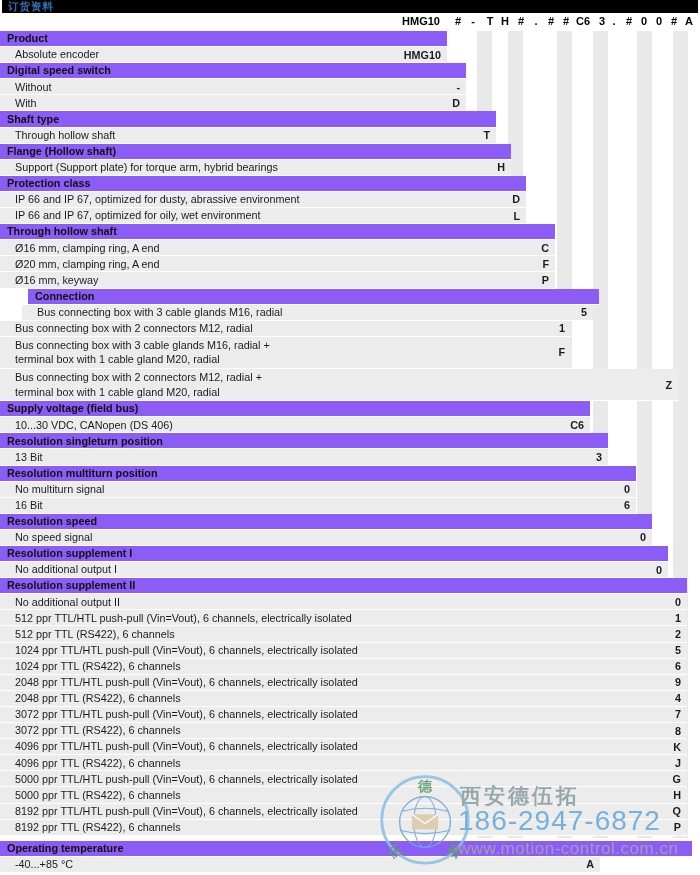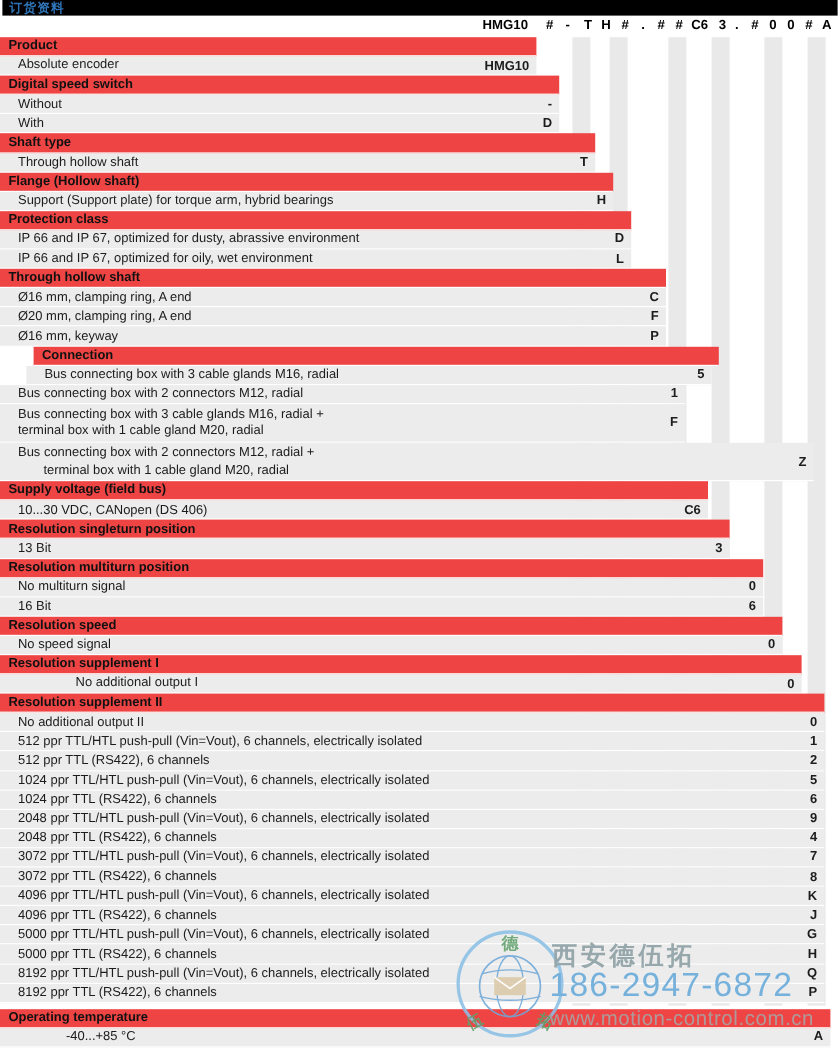--- a/index.html
+++ b/index.html
@@ -24,21 +24,21 @@
     font-size:11px; font-weight:bold; color:#000; white-space:nowrap;
   }
   .stripe { position:absolute; background:#e9e9e9; }
   .rows { position:absolute; left:0; top:31px; width:700px; }
   .row { width:700px; }
   .band {
     height:100%; display:flex; align-items:center; justify-content:space-between;
     border-bottom:1px solid #ffffff;
   }
   .band.opt { background:#ececec; }
-  .band.hdr { background:#ef4444; }
+  .band.hdr { background:#8b5cf6; }
   .lbl {
     font-size:10.8px; color:#1c1c1c; padding-left:15px; white-space:pre-line; line-height:14.5px;
   }
   .band.hdr .lbl { font-weight:bold; padding-left:7px; color:#111; }
   .code { font-size:10.8px; font-weight:bold; color:#1c1c1c; padding-right:6px; white-space:nowrap; }
   .watermark { position:absolute; left:372px; top:765px; width:328px; height:110px; opacity:.88; pointer-events:none; }
   .wm-company { position:absolute; left:88px; top:17px; font-size:21px; font-weight:bold; color:#8b9fa3; letter-spacing:3px; }
   .wm-phone   { position:absolute; left:86px; top:40px; font-size:28px; color:#66a9da; letter-spacing:1px; }
   .wm-url     { position:absolute; left:86px; top:74px; font-size:17px; color:#a6a6a6; letter-spacing:.5px; }
   .wm-seal    { position:absolute; left:6px; top:6px; }
@@ -191,21 +191,21 @@
         </div>
       </div>
       <div class="row" style="height: 32.2px;">
         <div class="band opt" style="width: 571px;">
           <span class="lbl">Bus connecting box with 3 cable glands M16, radial +
 terminal box with 1 cable gland M20, radial</span>
           <span class="code">F</span>
         </div>
       </div>
       <div class="row" style="height: 32.2px;">
-        <div class="band opt" style="width: 678px; text-align: center;">
+        <div class="band opt" style="width: 678px;">
           <span class="lbl">Bus connecting box with 2 connectors M12, radial +
 terminal box with 1 cable gland M20, radial</span>
           <span class="code">Z</span>
         </div>
       </div>
       <div class="row" style="height: 16.1px;">
         <div class="band hdr" style="width: 590px;">
           <span class="lbl">Supply voltage (field bus)</span>
         </div>
       </div>
@@ -253,21 +253,21 @@
           <span class="lbl">No speed signal</span>
           <span class="code">0</span>
         </div>
       </div>
       <div class="row" style="height: 16.1px;">
         <div class="band hdr" style="width: 668px;">
           <span class="lbl">Resolution supplement I</span>
         </div>
       </div>
       <div class="row" style="height: 16.1px;">
-        <div class="band opt" style="width: 668px; padding-left: 48px;">
+        <div class="band opt" style="width: 668px;">
           <span class="lbl">No additional output I</span>
           <span class="code">0</span>
         </div>
       </div>
       <div class="row" style="height: 16.1px;">
         <div class="band hdr" style="width: 687px;">
           <span class="lbl">Resolution supplement II</span>
         </div>
       </div>
       <div class="row" style="height: 16.1px;">
@@ -359,21 +359,21 @@
           <span class="lbl">8192 ppr TTL (RS422), 6 channels</span>
           <span class="code">P</span>
         </div>
       </div>
       <div class="row" style="height: 16.1px; margin-top: 5px;">
         <div class="band hdr" style="width: 692px;">
           <span class="lbl">Operating temperature</span>
         </div>
       </div>
       <div class="row" style="height: 16.1px;">
-        <div class="band opt" style="width: 692px; padding-left: 40px;">
+        <div class="band opt" style="width: 600px;">
           <span class="lbl">-40...+85 °C</span>
           <span class="code">A</span>
         </div>
       </div>
     </div>
 
   <div class="watermark">
     <svg class="wm-seal" width="94" height="96" viewBox="0 0 100 102">
       <circle cx="50" cy="52" r="46" fill="none" stroke="#8cc0e6" stroke-width="3"></circle>
       <circle cx="50" cy="54" r="27" fill="none" stroke="#6fa8d8" stroke-width="1.5"></circle>

